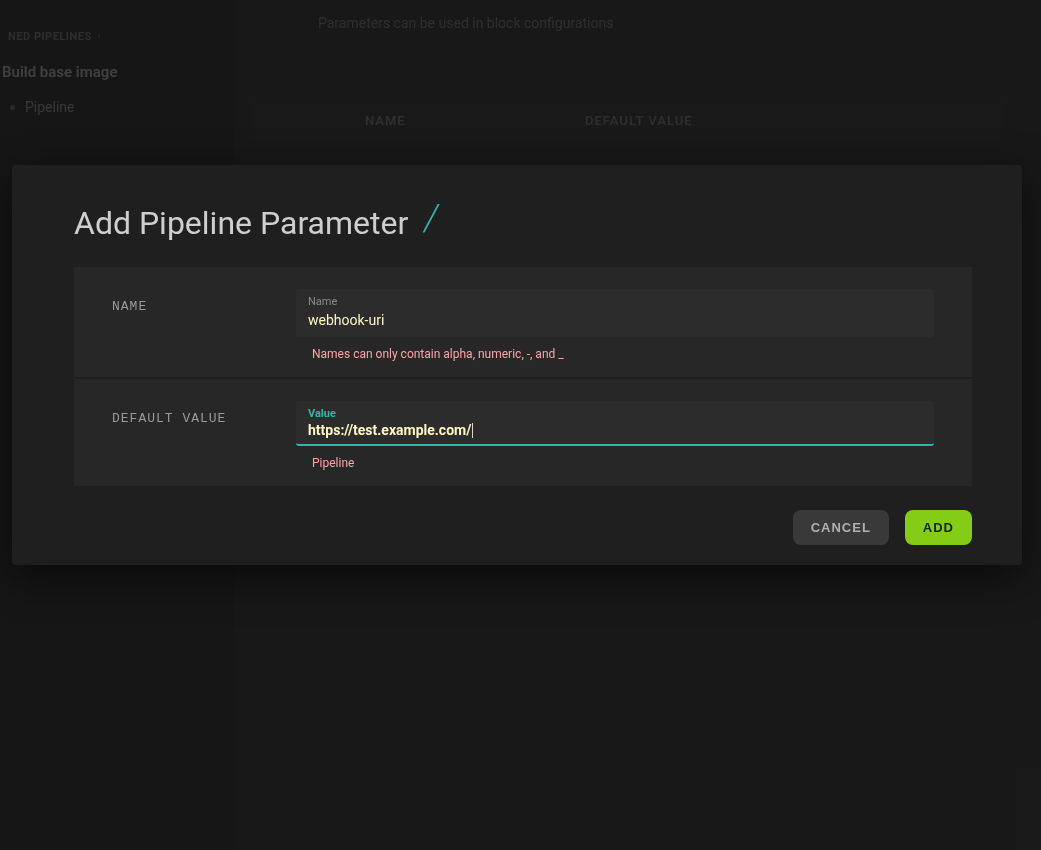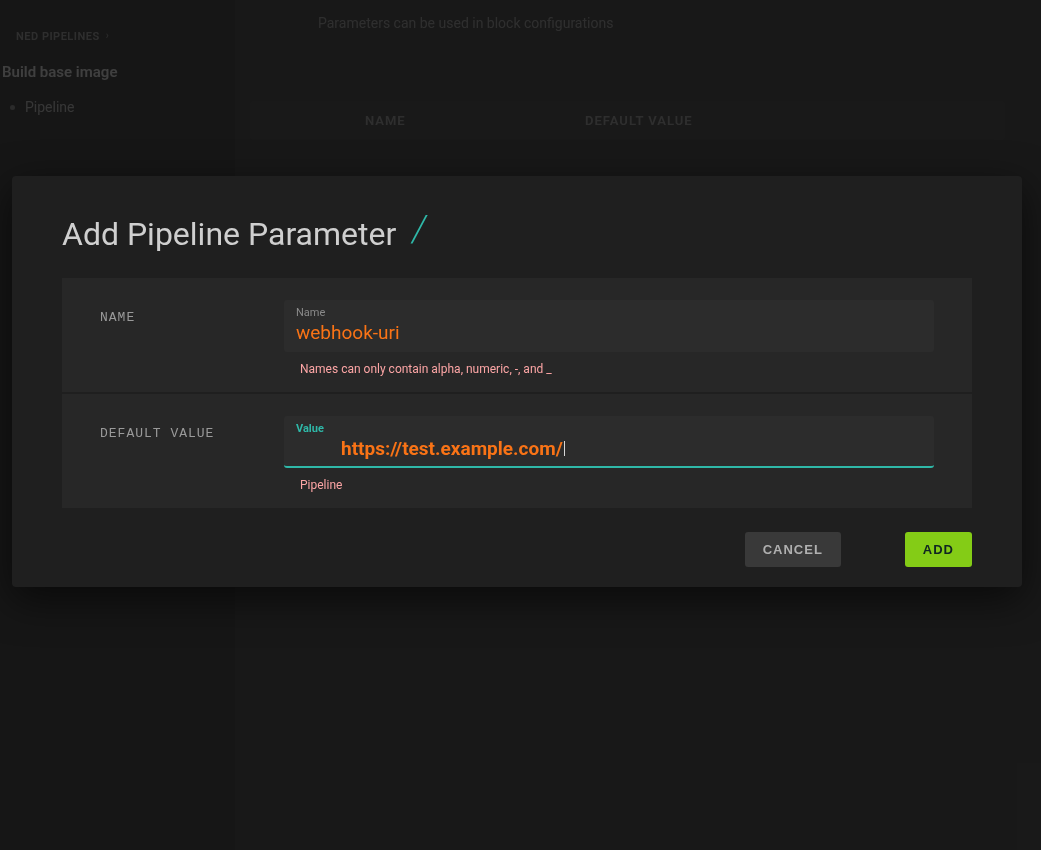--- a/index.html
+++ b/index.html
@@ -28,24 +28,25 @@
       width: 235px;
       height: 100%;
       background: #1e1e1e;
       padding-top: 30px;
     }
     .sidebar-header {
       font-size: 11px;
       font-weight: 600;
       letter-spacing: 0.5px;
       color: #888;
-      padding: 0 0 0 16px;
+      padding: 0 0 0 0;
       display: flex;
       align-items: flex-start;
       gap: 6px;
+      margin-left: 8px;
     }
     .sidebar-pipeline-name {
       color: #cfcfcf;
       font-size: 15px;
       font-weight: 600;
       padding: 20px 0 0 2px;
     }
     .sidebar-item {
       padding: 18px 0 0 10px;
       font-size: 14px;
@@ -92,25 +93,25 @@
     .th-name { width: 220px; }
     .overlay {
       position: absolute;
       inset: 0;
       background: rgba(0,0,0,0.35);
     }
     .modal {
       position: absolute;
       left: 12px;
       right: 19px;
-      top: 176px;
+      top: 165px;
       background: #1f1f1f;
       border-radius: 4px;
       box-shadow: 0 12px 40px rgba(0,0,0,0.6);
-      padding: 36px 0 20px 0;
+      padding: 36px 0 20px 12px;
     }
     .modal-title-row {
       display: flex;
       align-items: baseline;
       gap: 16px;
       padding-left: 50px;
       padding-bottom: 24px;
     }
     .modal-title {
       font-size: 32px;
@@ -159,22 +160,22 @@
     .float-label {
       font-size: 11px;
       color: #8a8a8a;
       display: block;
       margin-bottom: 2px;
     }
     .float-label.active {
       color: #2fb8a8;
     }
     .input-value {
-      font-size: 19px;
-      color: #f97316;
+      font-size: 14px;
+      color: #fef9c3;
       background: transparent;
       border: none;
       outline: none;
       width: 100%;
       font-family: inherit;
     }
     .caret {
       display: inline-block;
       width: 1px;
       height: 15px;
@@ -192,23 +193,22 @@
       justify-content: flex-end;
       gap: 16px;
       padding: 24px 50px 0 0;
     }
     .btn {
       font-size: 13px;
       font-weight: 600;
       letter-spacing: 1px;
       padding: 10px 18px;
       border: none;
-      border-radius: 3px;
+      border-radius: 8px;
       cursor: pointer;
-      margin-left: 48px;
     }
     .btn-cancel {
       background: #393939;
       color: #b0b0b0;
     }
     .btn-add {
       background: #84cc16;
       color: #102522;
     }
     .chevron {
@@ -257,21 +257,21 @@
       </div>
       <div class="helper-text">Names can only contain alpha, numeric, -, and _</div>
     </div>
   </div>
 
   <div class="form-row">
     <div class="form-label">DEFAULT VALUE</div>
     <div class="form-field">
       <div class="input-wrap focused">
         <span class="float-label active">Value</span>
-        <div style="display:flex;align-items:center;margin-left:45px;">
+        <div style="display:flex;align-items:center;">
           <span class="input-value" style="width:auto;flex:0 0 auto;">https://test.example.com/</span>
           <span class="caret"></span>
         </div>
       </div>
       <div class="helper-text">Pipeline</div>
     </div>
   </div>
 
   <div class="modal-actions">
     <button class="btn btn-cancel">CANCEL</button>

